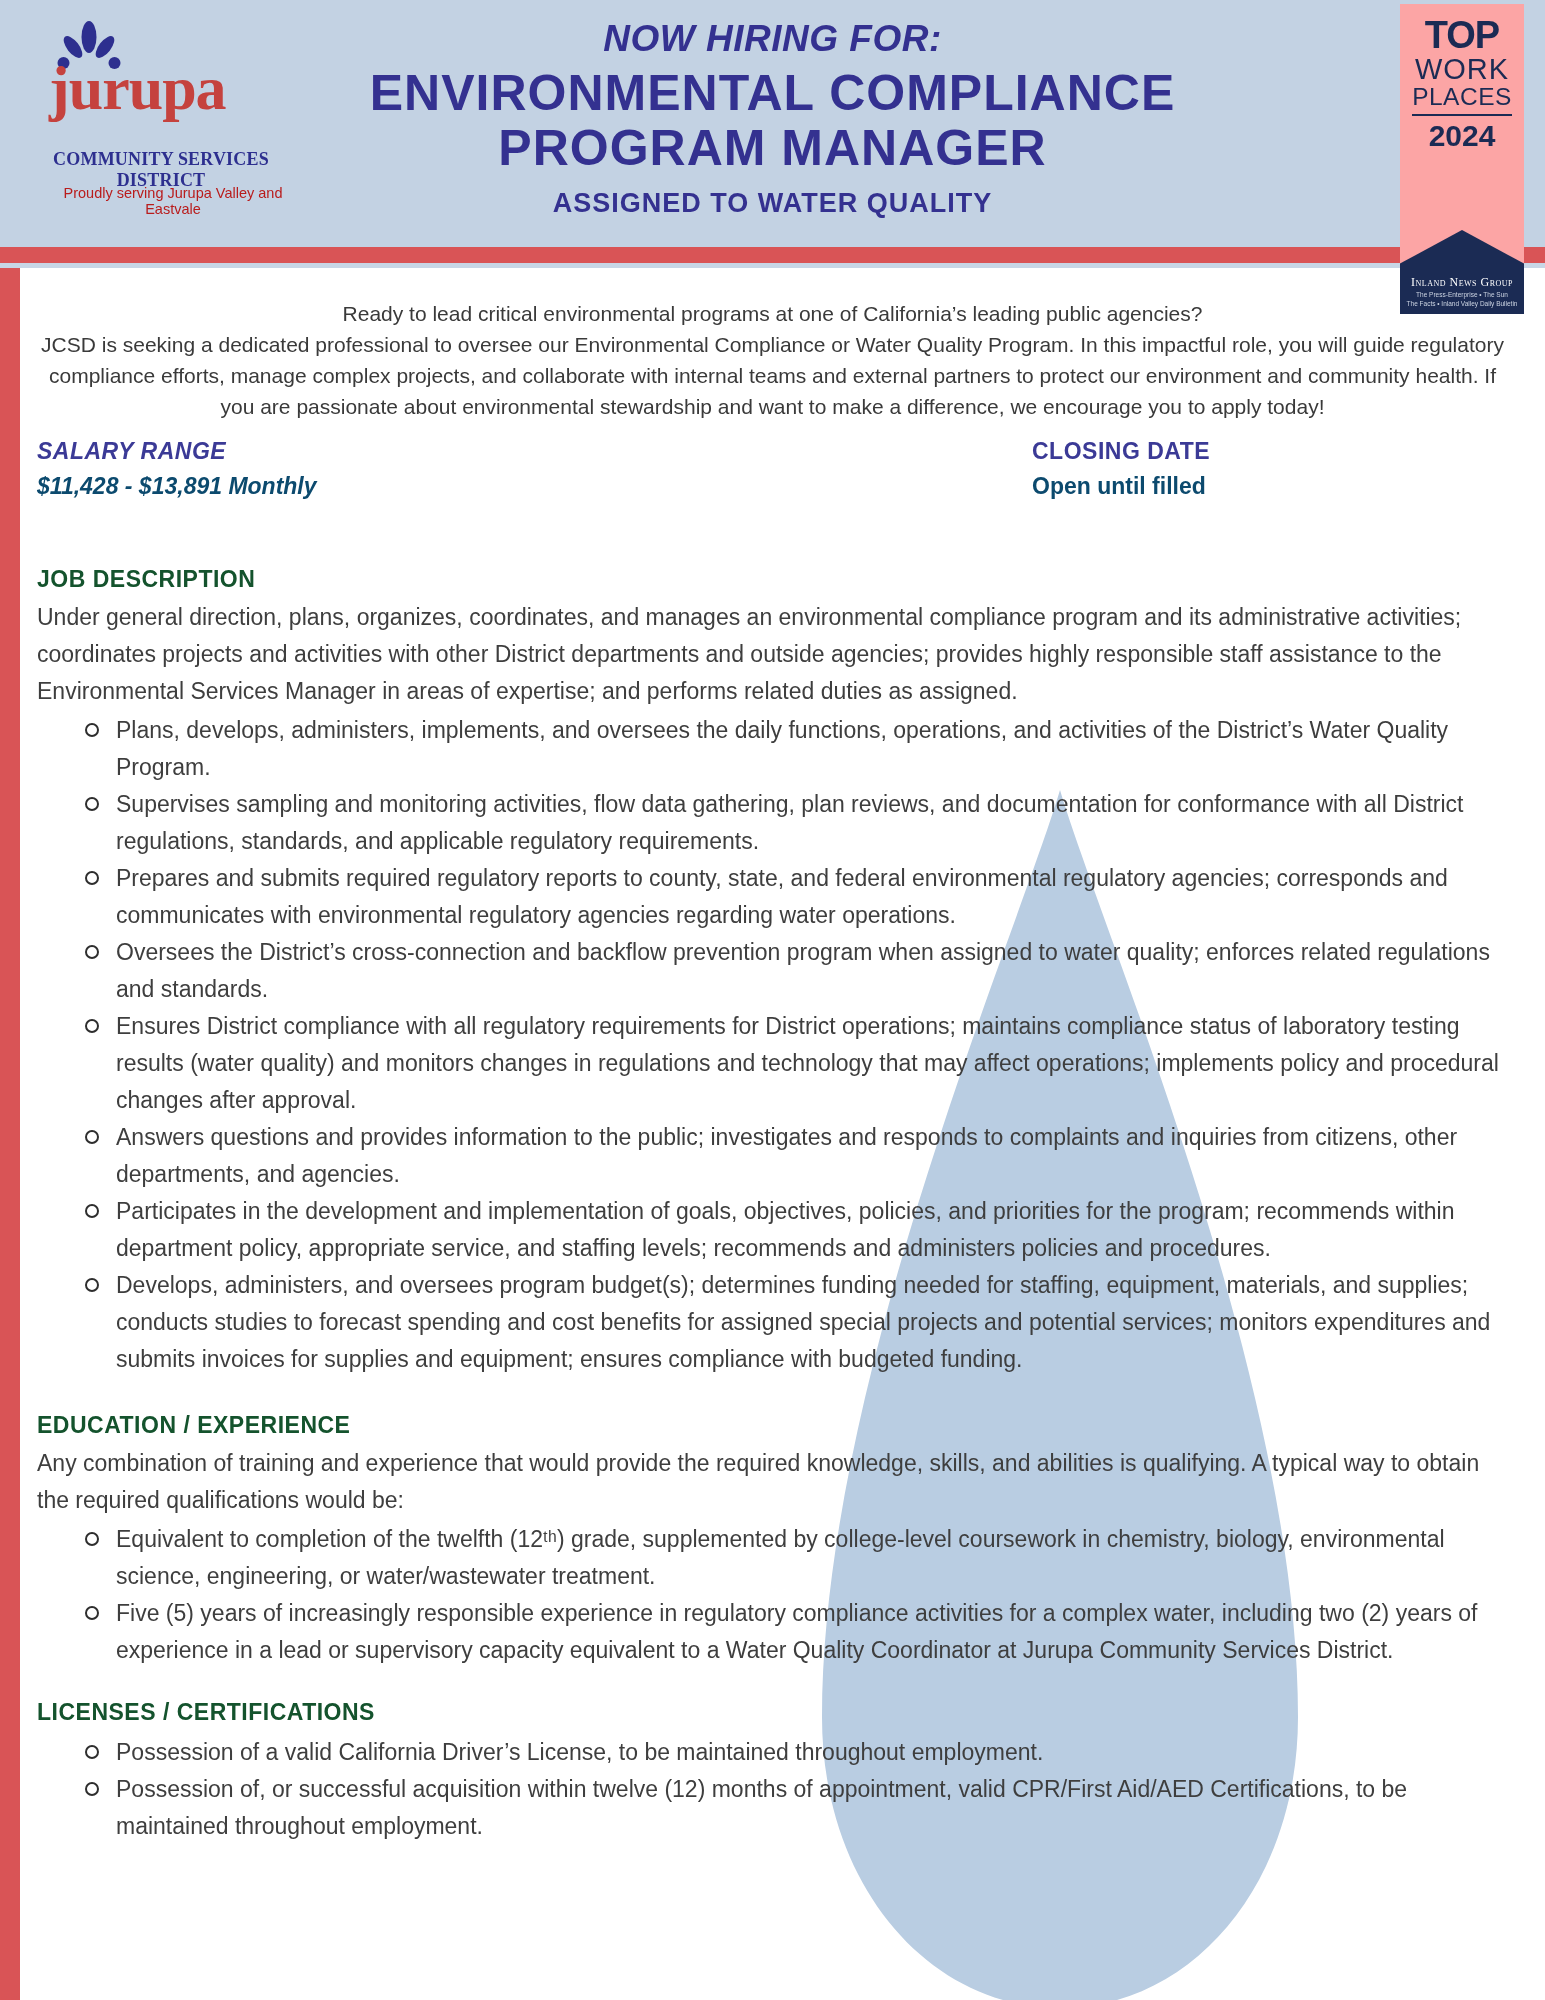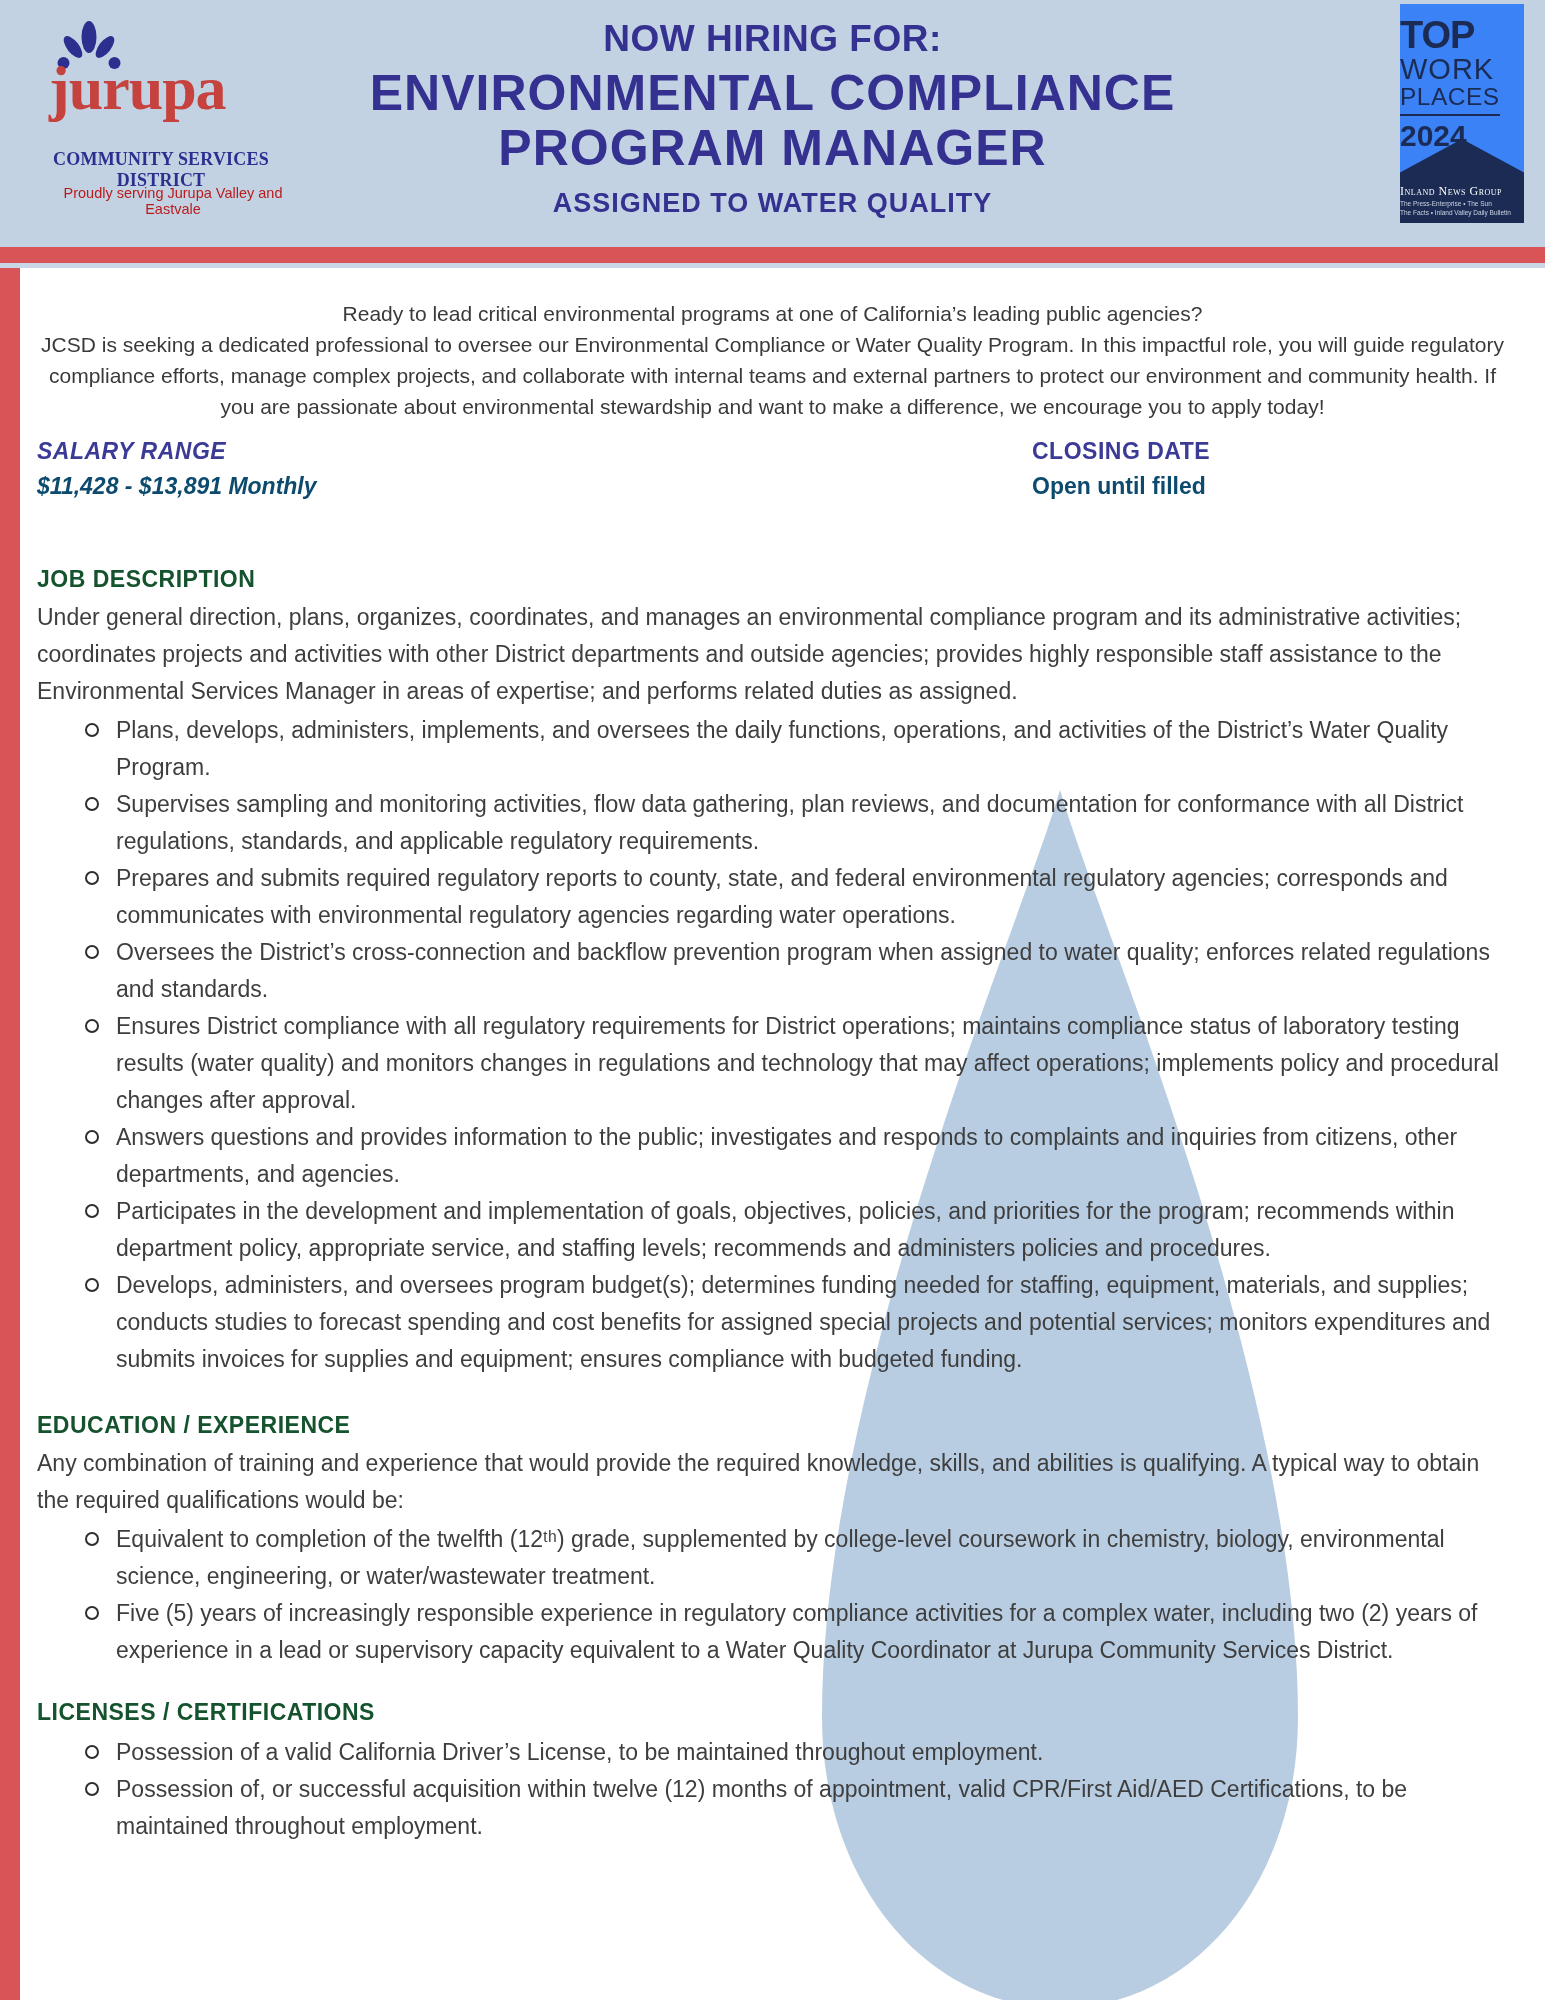--- a/index.html
+++ b/index.html
@@ -13,26 +13,26 @@
 
   
   .logo{position:absolute;left:25px;top:8px;width:272px;height:210px;z-index:3;}
   .logo-flower{position:absolute;left:32px;top:12px;width:64px;height:56px;}
   .logo-wordmark{position:absolute;left:24px;top:40px;width:230px;font-family:"Liberation Serif","DejaVu Serif",serif;font-weight:bold;font-size:62px;color:#c5423e;letter-spacing:-1px;line-height:1.3;}
   .logo-org{position:absolute;left:0;top:141px;width:272px;text-align:center;font-family:"Liberation Serif","DejaVu Serif",serif;font-weight:bold;font-size:18px;color:#2d2f8f;letter-spacing:0.2px;}
   .logo-tagline{position:absolute;left:12px;top:177px;width:272px;text-align:center;font-size:14.5px;color:#b91c1c;}
 
   
   .title-block{position:absolute;left:0;top:18px;width:1545px;text-align:center;z-index:3;color:#343190;}
-  .now-hiring{font-size:37px;font-weight:bold;letter-spacing:0.5px;}
+  .now-hiring{font-size:37px;font-weight:bold;font-style:italic;letter-spacing:0.5px;}
   .job-title{font-size:50px;font-weight:bold;letter-spacing:1px;line-height:1.1;margin-top:6px;}
   .assignment{font-size:27px;font-weight:bold;letter-spacing:1px;margin-top:12px;}
 
   
-  .badge{position:absolute;left:1400px;top:4px;width:124px;height:219px;background:#3b82f6;z-index:5;text-align:left;color:#1b2b54;}
+  .badge{position:absolute;left:1400px;top:4px;width:124px;height:310px;background:#fca5a5;z-index:5;text-align:center;color:#1b2b54;}
   .badge-top{font-size:38px;font-weight:bold;letter-spacing:-1px;margin-top:12px;line-height:1;}
   .badge-work{font-size:29px;font-weight:normal;letter-spacing:1px;line-height:1.05;}
   .badge-places{font-size:24.5px;font-weight:normal;letter-spacing:0.5px;line-height:1.1;display:inline-block;border-bottom:2px solid #1b2b54;padding-bottom:3px;}
   .badge-year{font-size:30px;font-weight:bold;line-height:1.2;margin-top:2px;}
   .badge-bottom{position:absolute;left:0;bottom:0;width:100%;height:84px;background:#1b2b54;clip-path:polygon(0 40%,50% 0,100% 40%,100% 100%,0 100%);display:flex;flex-direction:column;justify-content:flex-end;padding-bottom:5px;box-sizing:border-box;}
   .badge-group{font-family:"Liberation Serif","DejaVu Serif",serif;font-variant:small-caps;font-size:12px;color:#ffffff;letter-spacing:0.5px;line-height:1.2;}
   .badge-pubs{font-size:6.5px;color:#ccd4e2;line-height:1.5;}
 
   
   .content{position:relative;z-index:2;padding:0 37px;color:#3e3e3e;}

